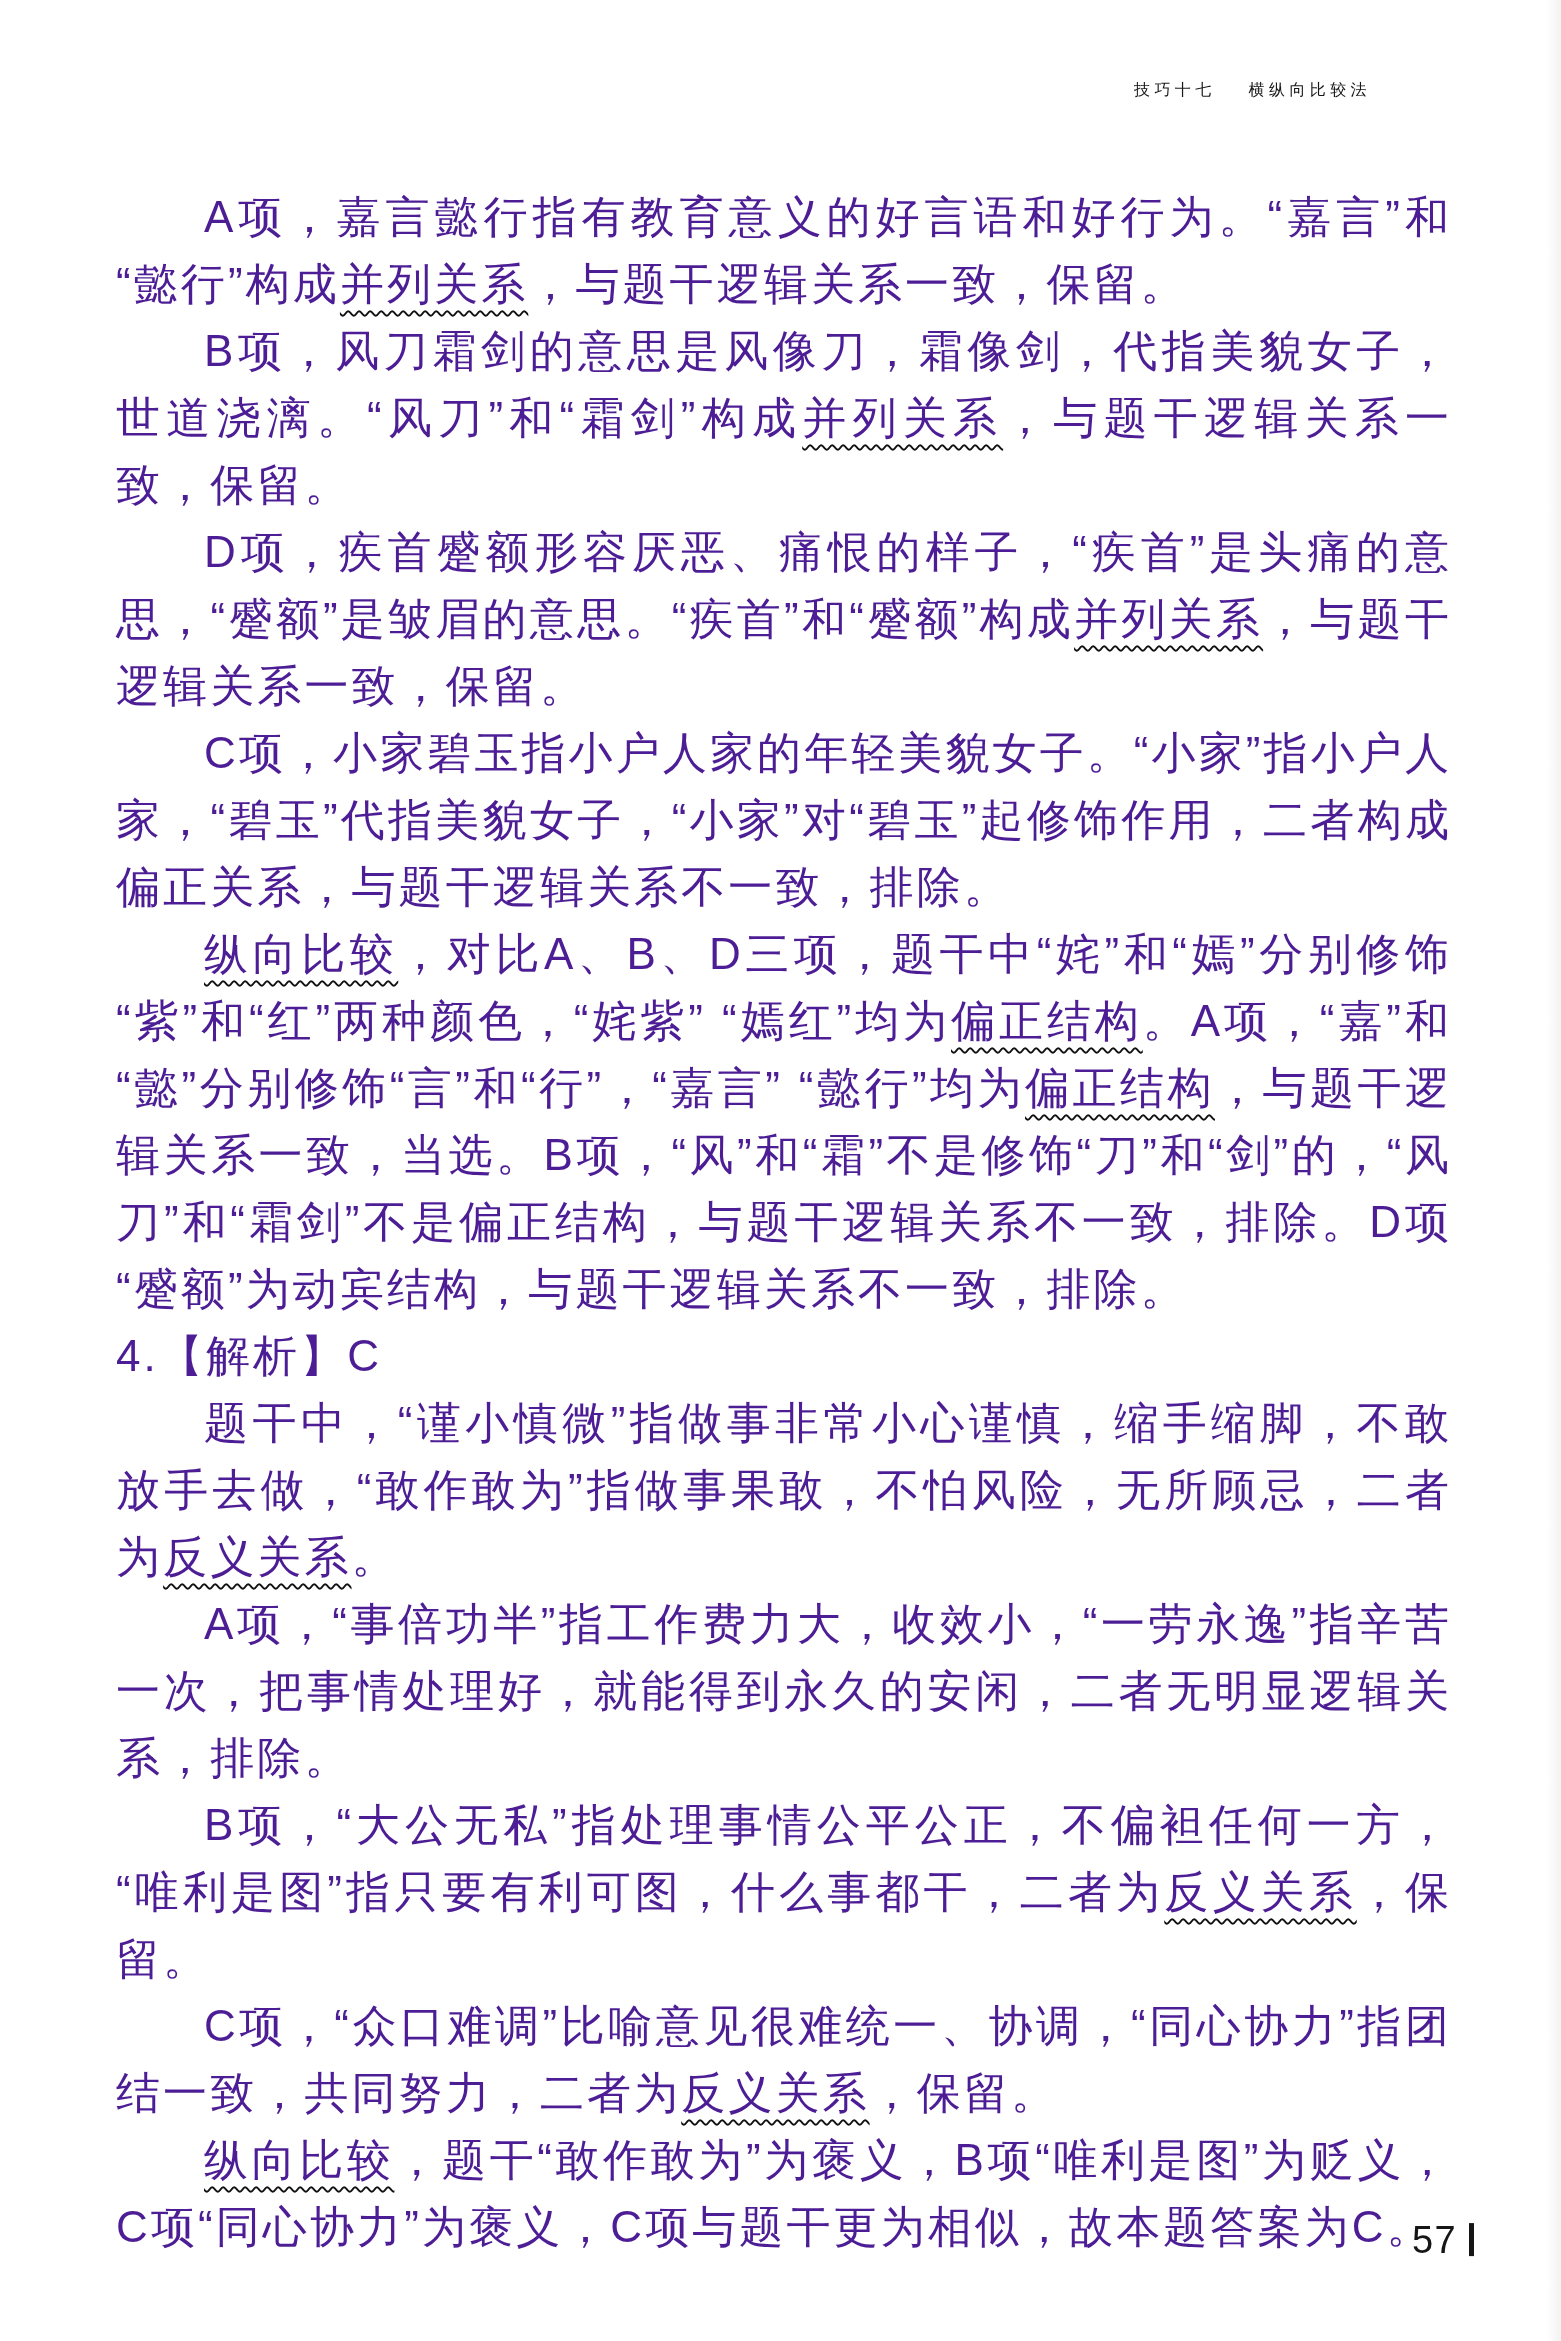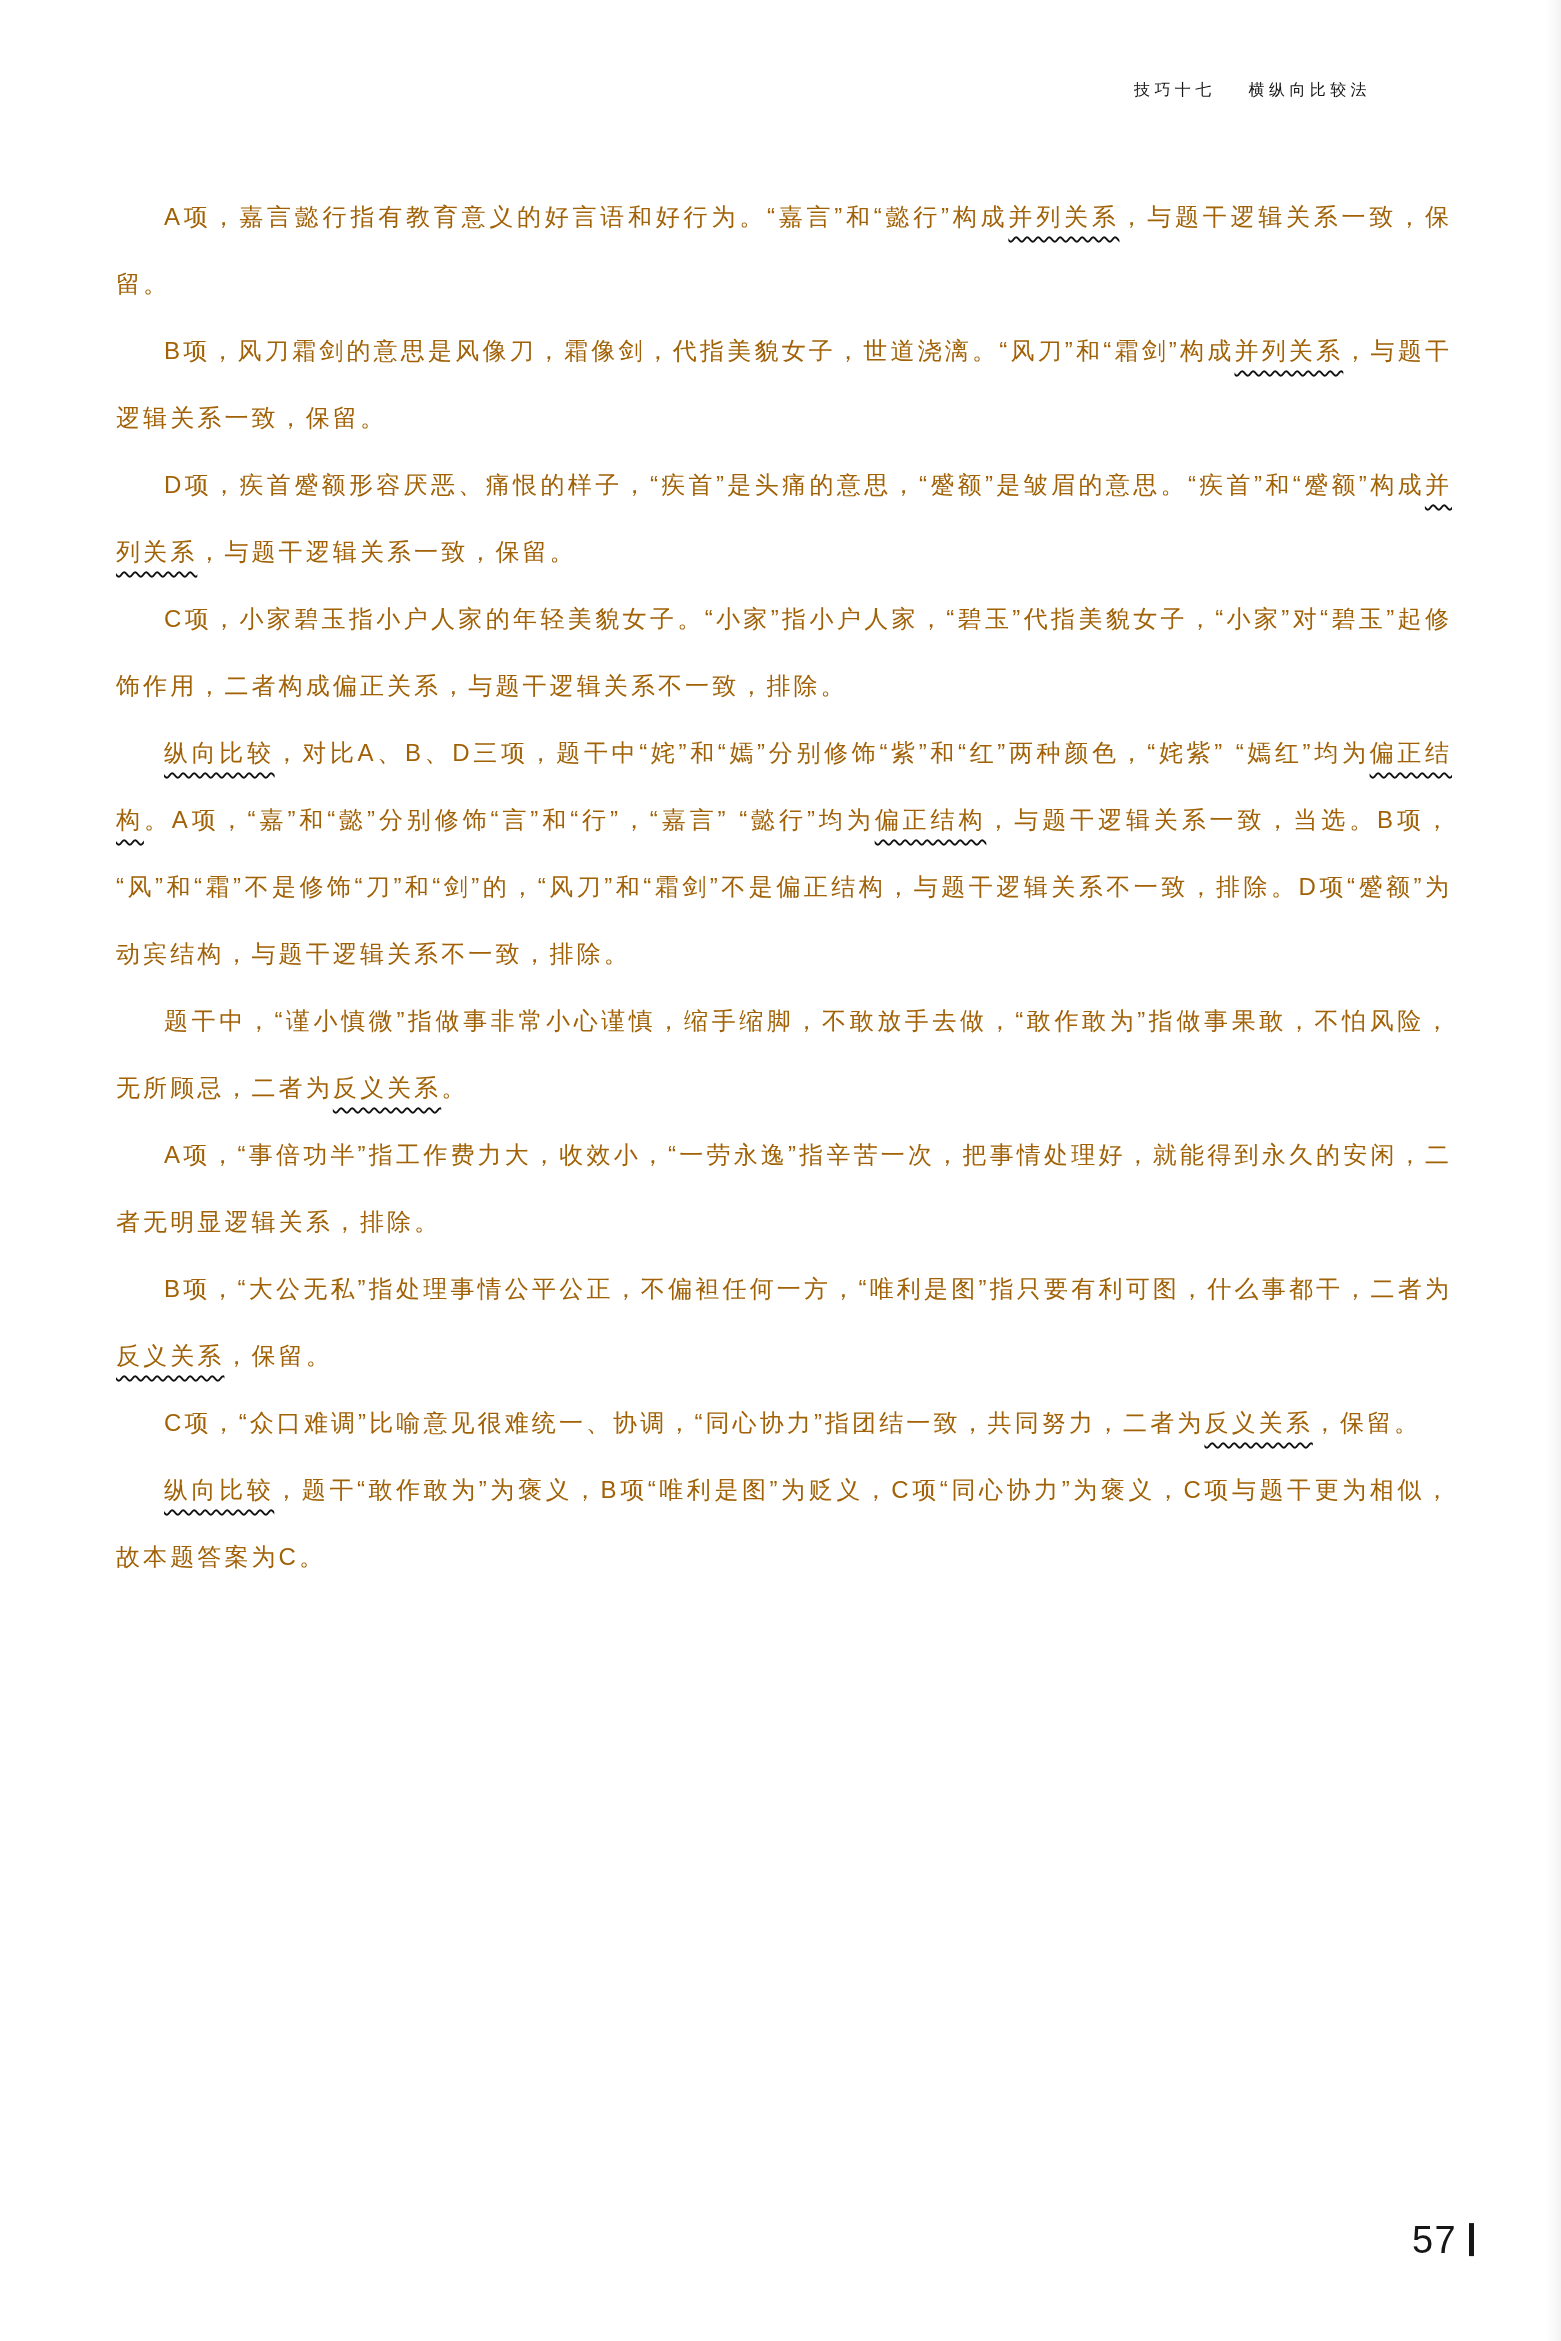--- a/index.html
+++ b/index.html
@@ -29,26 +29,26 @@
     color: #161616;
   }
   .running-header .gap { display: inline-block; width: 33px; }
   .doc-body {
     position: absolute;
     top: 183px; left: 116px;
     width: 1336px;
   }
   p.para {
     margin: 0;
-    font-size: 24px;
+    font-size: 44px;
     line-height: 67px;
     letter-spacing: 3.1px;
     text-align: justify;
     text-indent: 2em;
-    color: #a16207;
+    color: #4c1d95;
   }
   p.para.no-indent { text-indent: 0; }
   .wavy {
     text-decoration-line: underline;
     text-decoration-style: wavy;
     text-decoration-color: #111;
     text-decoration-thickness: 2.2px;
     text-underline-offset: 10.6px;
   }
   .page-footer {
@@ -79,20 +79,21 @@
   </div>
 
   <div class="doc-body">
 
     <p class="para"><span>A项，嘉言懿行指有教育意义的好言语和好行为。“嘉言”和“懿行”构成</span><span class="wavy">并列关系</span><span>，与题干逻辑关系一致，保留。</span></p>
     <p class="para"><span>B项，风刀霜剑的意思是风像刀，霜像剑，代指美貌女子，世道浇漓。“风刀”和“霜剑”构成</span><span class="wavy">并列关系</span><span>，与题干逻辑关系一致，保留。</span></p>
     <p class="para"><span>D项，疾首蹙额形容厌恶、痛恨的样子，“疾首”是头痛的意思，“蹙额”是皱眉的意思。“疾首”和“蹙额”构成</span><span class="wavy">并列关系</span><span>，与题干逻辑关系一致，保留。</span></p>
     <p class="para"><span>C项，小家碧玉指小户人家的年轻美貌女子。“小家”指小户人家，“碧玉”代指美貌女子，“小家”对“碧玉”起修饰作用，二者构成偏正关系，与题干逻辑关系不一致，排除。</span></p>
     <p class="para"><span class="wavy">纵向比较</span><span>，对比A、B、D三项，题干中“姹”和“嫣”分别修饰“紫”和“红”两种颜色，“姹紫” “嫣红”均为</span><span class="wavy">偏正结构</span><span>。A项，“嘉”和“懿”分别修饰“言”和“行”，“嘉言” “懿行”均为</span><span class="wavy">偏正结构</span><span>，与题干逻辑关系一致，当选。B项，“风”和“霜”不是修饰“刀”和“剑”的，“风刀”和“霜剑”不是偏正结构，与题干逻辑关系不一致，排除。D项“蹙额”为动宾结构，与题干逻辑关系不一致，排除。</span></p>
 
+    <p class="para no-indent">4.【解析】C</p>
     <p class="para"><span>题干中，“谨小慎微”指做事非常小心谨慎，缩手缩脚，不敢放手去做，“敢作敢为”指做事果敢，不怕风险，无所顾忌，二者为</span><span class="wavy">反义关系</span><span>。</span></p>
     <p class="para"><span>A项，“事倍功半”指工作费力大，收效小，“一劳永逸”指辛苦一次，把事情处理好，就能得到永久的安闲，二者无明显逻辑关系，排除。</span></p>
     <p class="para"><span>B项，“大公无私”指处理事情公平公正，不偏袒任何一方，“唯利是图”指只要有利可图，什么事都干，二者为</span><span class="wavy">反义关系</span><span>，保留。</span></p>
     <p class="para"><span>C项，“众口难调”比喻意见很难统一、协调，“同心协力”指团结一致，共同努力，二者为</span><span class="wavy">反义关系</span><span>，保留。</span></p>
     <p class="para"><span class="wavy">纵向比较</span><span>，题干“敢作敢为”为褒义，B项“唯利是图”为贬义，C项“同心协力”为褒义，C项与题干更为相似，故本题答案为C。</span></p>
 
   </div>
 
   <div class="page-footer">
     <span>57</span><span class="edge-mark"></span>

